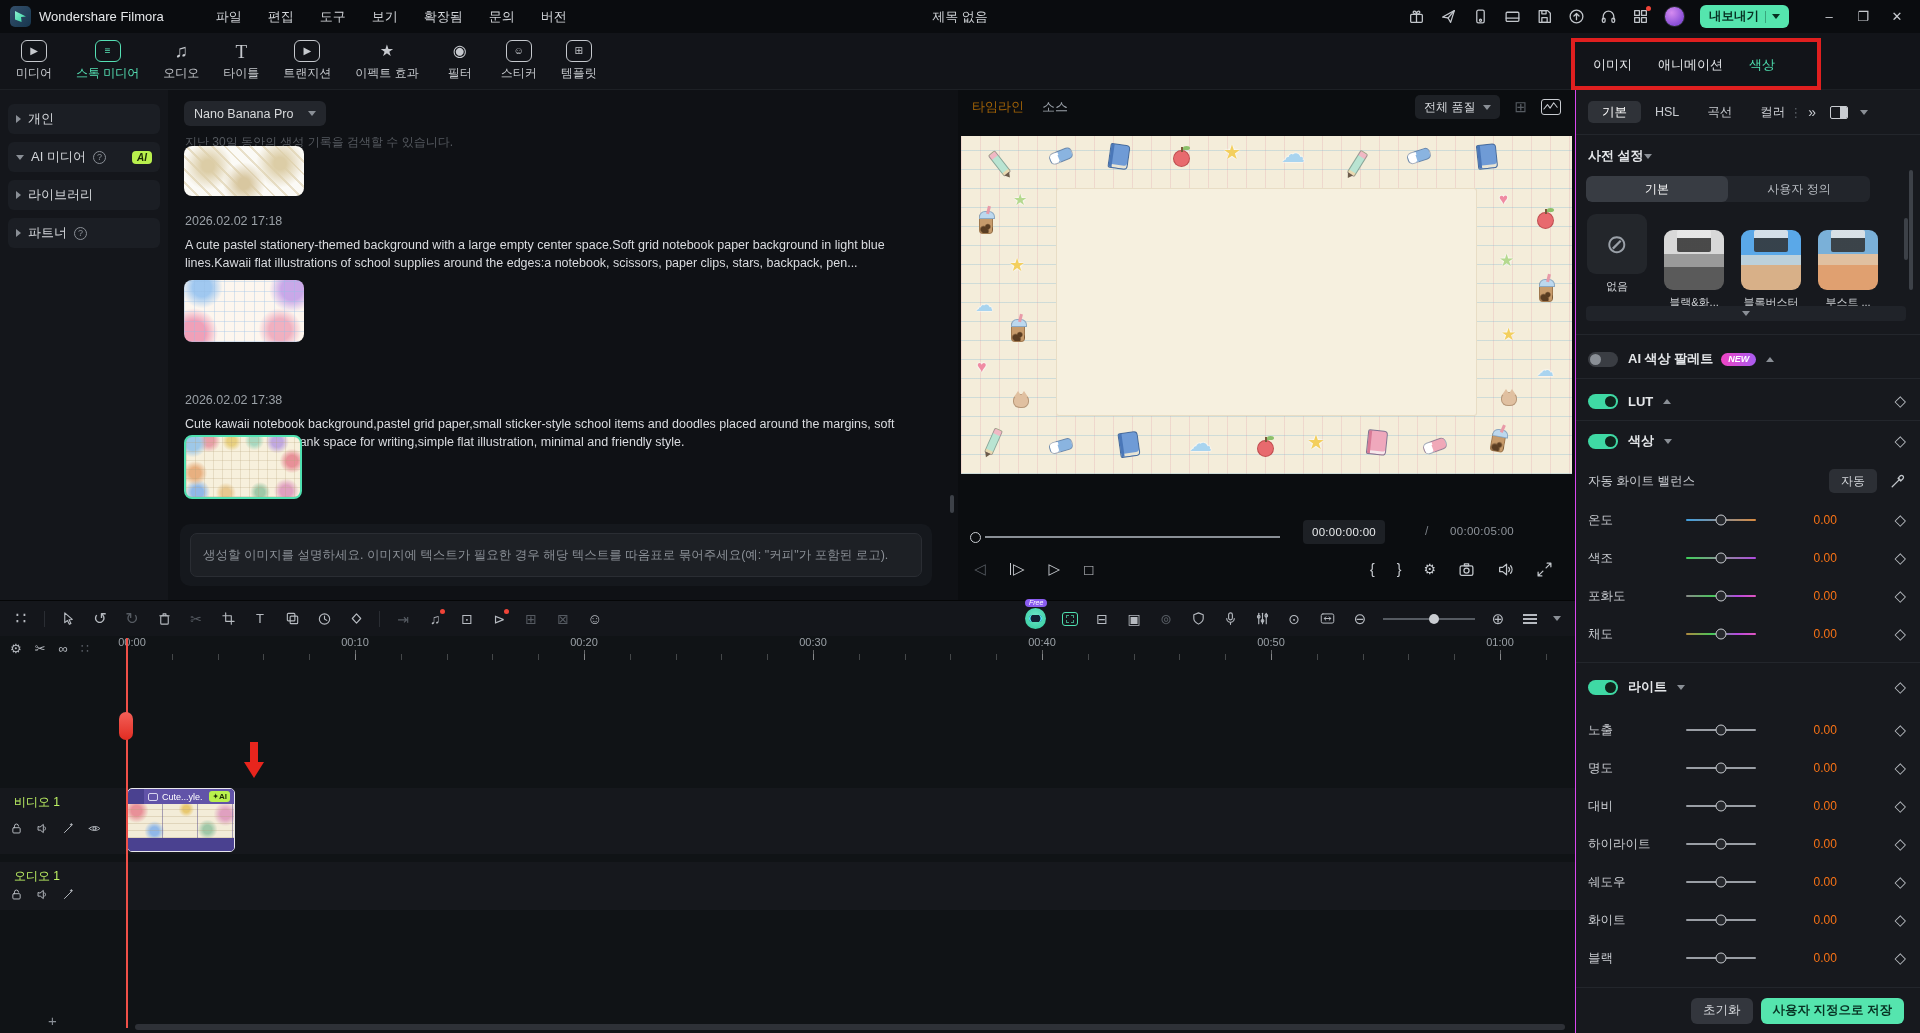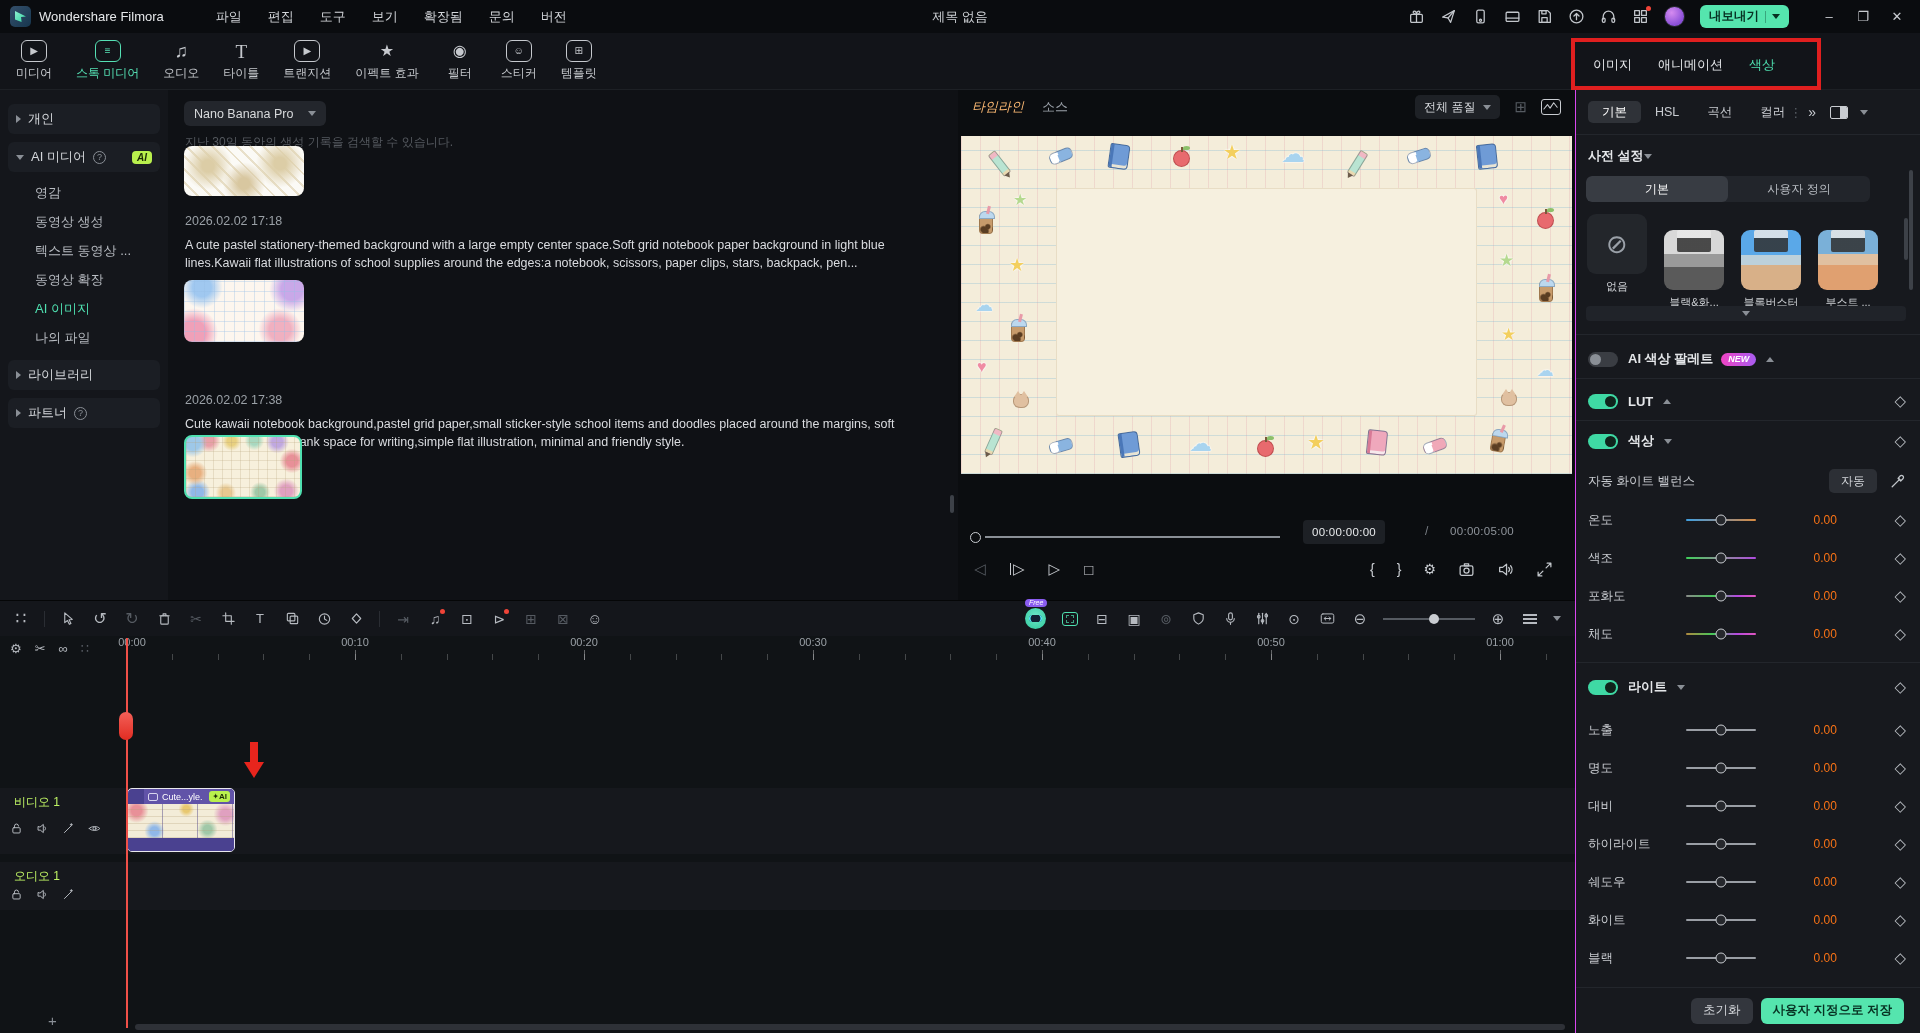--- a/index.html
+++ b/index.html
@@ -91,21 +91,21 @@
   .prompt-wrap{position:absolute;left:12px;right:26px;bottom:14px;height:62px;background:#15181d;border-radius:10px;padding:9px 10px;}
   .prompt-input{width:100%;height:100%;background:#1d2025;border:1px solid #2a2d33;border-radius:7px;
                 color:#8b9097;font-size:12.5px;padding:0 12px;outline:none;font-family:inherit;}
   .prompt-input::placeholder{color:#8b9097;}
   .vscroll{position:absolute;width:4px;border-radius:2px;background:#3d4148;}
 
   
   .preview{position:absolute;left:958px;top:90px;width:617px;height:510px;background:#0b0d10;}
   .pv-head{position:absolute;left:0;top:0;width:100%;height:34px;display:flex;align-items:center;padding:0 14px;gap:18px;}
   .pv-tab{font-size:13px;color:#9aa0a8;cursor:pointer;}
-  .pv-tab.active{color:#fdba74;font-style:italic;}
+  .pv-tab.active{color:#a16207;}
   .pv-right{margin-left:auto;display:flex;align-items:center;gap:14px;}
   .quality-dd{height:24px;background:#1e2126;border-radius:5px;display:flex;align-items:center;gap:8px;
               padding:0 9px;font-size:12px;color:#d4d7db;cursor:pointer;}
   .pv-grid-ic{color:#565b62;font-size:15px;}
   .scope-ic{width:20px;height:16px;border:1.4px solid #c9ccd1;border-radius:3px;position:relative;}
   .scope-ic svg{position:absolute;inset:1px;}
   .canvas{position:absolute;left:3px;top:46px;width:611px;height:338px;background:#f4edda;overflow:hidden;}
   .canvas .gridbg{position:absolute;inset:0;
       background-image:repeating-linear-gradient(0deg,rgba(120,180,210,.30) 0 1px,transparent 1px 19px),
                        repeating-linear-gradient(90deg,rgba(225,160,170,.28) 0 1px,transparent 1px 19px);}
@@ -390,28 +390,20 @@
     <div class="sb-group">
       <i class="tri-r"></i>
       <span>개인</span>
     </div>
     <div class="sb-group">
       <i class="tri-d"></i>
       <span>AI 미디어</span>
       <span class="help">?</span>
       <span class="ai-badge">AI</span>
     </div>
-    <div style="margin-top:6px;">
-      <div class="sb-item">영감</div>
-      <div class="sb-item">동영상 생성</div>
-      <div class="sb-item">텍스트 동영상 ...</div>
-      <div class="sb-item">동영상 확장</div>
-      <div class="sb-item active">AI 이미지</div>
-      <div class="sb-item">나의 파일</div>
-    </div>
     <div class="sb-group">
       <i class="tri-r"></i>
       <span>라이브러리</span>
     </div>
     <div class="sb-group">
       <i class="tri-r"></i>
       <span>파트너</span>
       <span class="help">?</span>
     </div>
   </div>
@@ -423,20 +415,23 @@
     </div>
     <div class="gen-hint">지난 30일 동안의 생성 기록을 검색할 수 있습니다.</div>
     <div class="thumb thumb1"></div>
     <div class="gen-time" style="top:124px;">2026.02.02 17:18</div>
     <div class="gen-desc" style="top:146px;">A cute pastel stationery-themed background with a large empty center space.Soft grid notebook paper background in light blue lines.Kawaii flat illustrations of school supplies around the edges:a notebook, scissors, paper clips, stars, backpack, pen...</div>
     <div class="thumb thumb2"></div>
     <div class="gen-time" style="top:303px;">2026.02.02 17:38</div>
     <div class="gen-desc" style="top:325px;">Cute kawaii notebook background,pastel grid paper,small sticker-style school items and doodles placed around the margins, soft pastel colors,large blank space for writing,simple flat illustration, minimal and friendly style.</div>
     <div class="thumb thumb3"></div>
     <div class="vscroll" style="right:4px;top:405px;height:18px;"></div>
+    <div class="prompt-wrap">
+      <input class="prompt-input" placeholder="생성할 이미지를 설명하세요. 이미지에 텍스트가 필요한 경우 해당 텍스트를 따옴표로 묶어주세요(예: &quot;커피&quot;가 포함된 로고)." style="">
+    </div>
   </div>
 
   <div class="preview">
     <div class="pv-head">
       <span class="pv-tab active">타임라인</span>
       <span class="pv-tab">소스</span>
       <div class="pv-right">
         <div class="quality-dd">
           <span>전체 품질</span>
           <i class="tri-d"></i>

